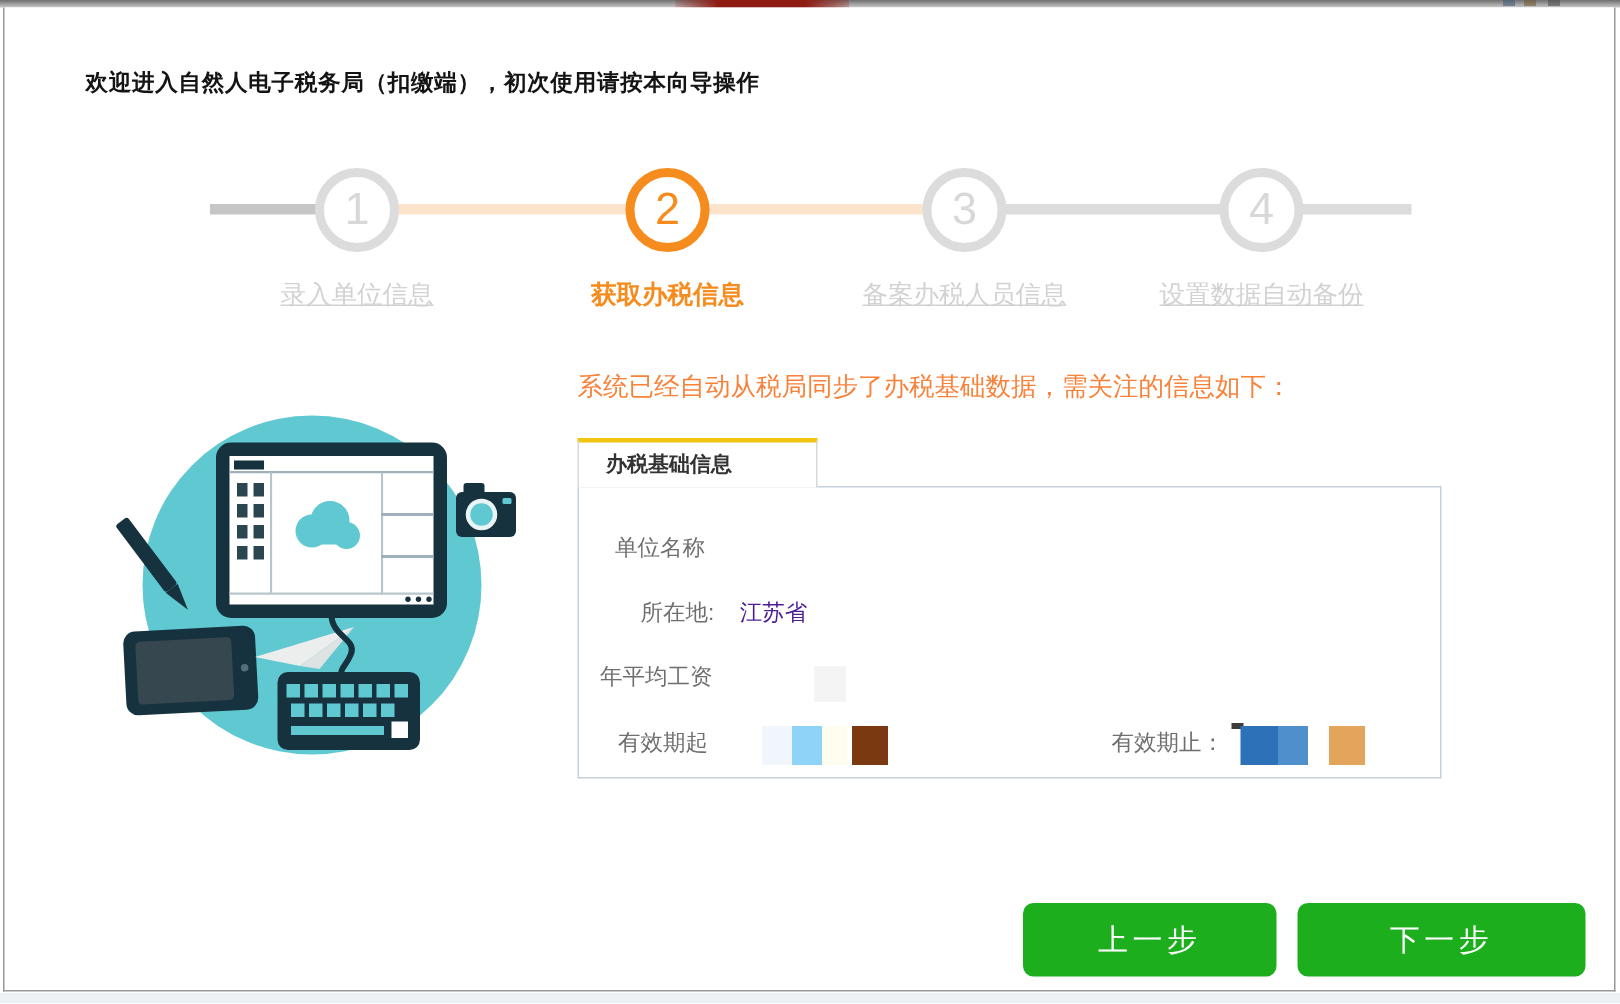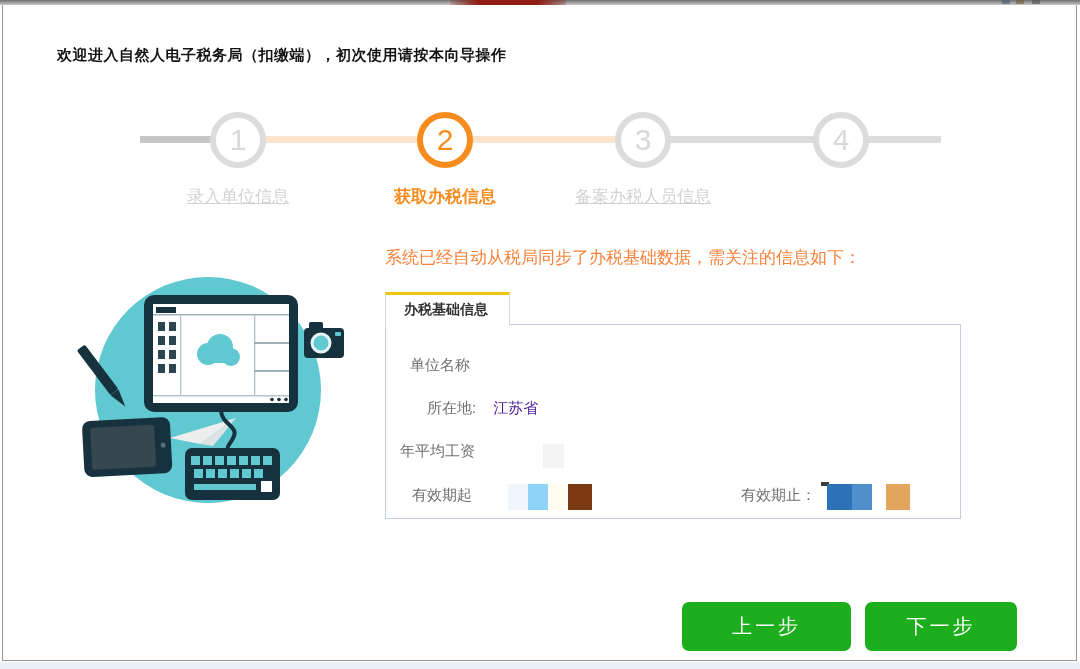--- a/index.html
+++ b/index.html
@@ -47,21 +47,21 @@
   .step-label.inactive { color:#d2d2d2;text-decoration:underline; }
   .step-label.active { color:#f78c1e; font-weight:700;font-family:Liberation Mono, monospace; }
   .sl1 { left:148px; width:180px; }
   .sl2 { left:355px; width:180px; }
   .sl3 { left:535px; width:216px; }
   .sl4 { left:733px; width:216px; }
 
   .sync-message { position:absolute; left:385px; top:246px; font-size:17px; color:#f8823a; }
 
   
-  .tab { position:absolute; left:385px; top:292px; width:125px; height:33px; background:#fff;
+  .tab { position:absolute; left:385px; top:292px; width:160px; height:33px; background:#fff;
     border-top:3px solid #f1c40f; border-left:1px solid #d8d8d8; border-right:1px solid #d8d8d8;
     z-index:2; font-size:14px; font-weight:bold; color:#333; line-height:29px; padding-left:18px; }
   .panel { position:absolute; left:385px; top:324px; width:576px; height:195px;
     border:1px solid #c5d0dc; background:#fff; z-index:1; }
 
   .field-label { position:absolute; font-size:15px; color:#6f6f6f; z-index:3;text-align:right; }
   .f1 { left:410px; top:356px; }
   .f2 { left:427px; top:399px; }
   .f2 .value { color:#4c1d95; font-weight:normal; margin-left:17px; }
   .f3 { left:400px; top:442px; }
@@ -77,21 +77,21 @@
   .rb-tick { left:821px; top:482px; width:8px; height:4px; background:#3c3c3c; }
   .rb5 { left:827px; top:484px; width:25px; height:26px; background:#2d71b8; }
   .rb6 { left:852px; top:484px; width:20px; height:26px; background:#4f8fcb; }
   .rb7 { left:886px; top:484px; width:24px; height:26px; background:#e3a55b; }
 
   
   .btn { position:absolute; top:602px; height:49px; border:none; border-radius:7px;
     background:#1cae1c; color:#fff; font-size:20px; letter-spacing:3px; cursor:pointer;
     font-family:inherit; }
   .btn-prev { left:682px; width:169px; }
-  .btn-next { left:865px; width:152px; }
+  .btn-next { left:865px; width:192px; }
 
   .illus { position:absolute; left:58px; top:272px; width:300px; height:290px; }
 </style>
 </head>
 <body>
 
 <div class="stage">
 
   <div class="top-strip">
     <div class="top-strip-red"></div>
@@ -120,20 +120,21 @@
   <div class="step-circle c3 inactive">
       <span>3</span>
     </div>
   <div class="step-circle c4 inactive">
       <span>4</span>
     </div>
 
   <div class="step-label sl1 inactive">录入单位信息</div>
   <div class="step-label sl2 active">获取办税信息</div>
   <div class="step-label sl3 inactive">备案办税人员信息</div>
+  <div class="step-label sl4 inactive">设置数据自动备份</div>
 
   <svg class="illus" viewBox="0 0 300 290" aria-hidden="true">
     <circle cx="150" cy="118" r="113" fill="#5fc8d1"></circle>
 
     <g transform="rotate(-37 45 105)">
       <rect x="40" y="68" width="10" height="56" rx="2" fill="#16323e"></rect>
       <polygon points="40,124 50,124 45,142" fill="#16323e"></polygon>
     </g>
 
     <g transform="rotate(-3 70 172)">

